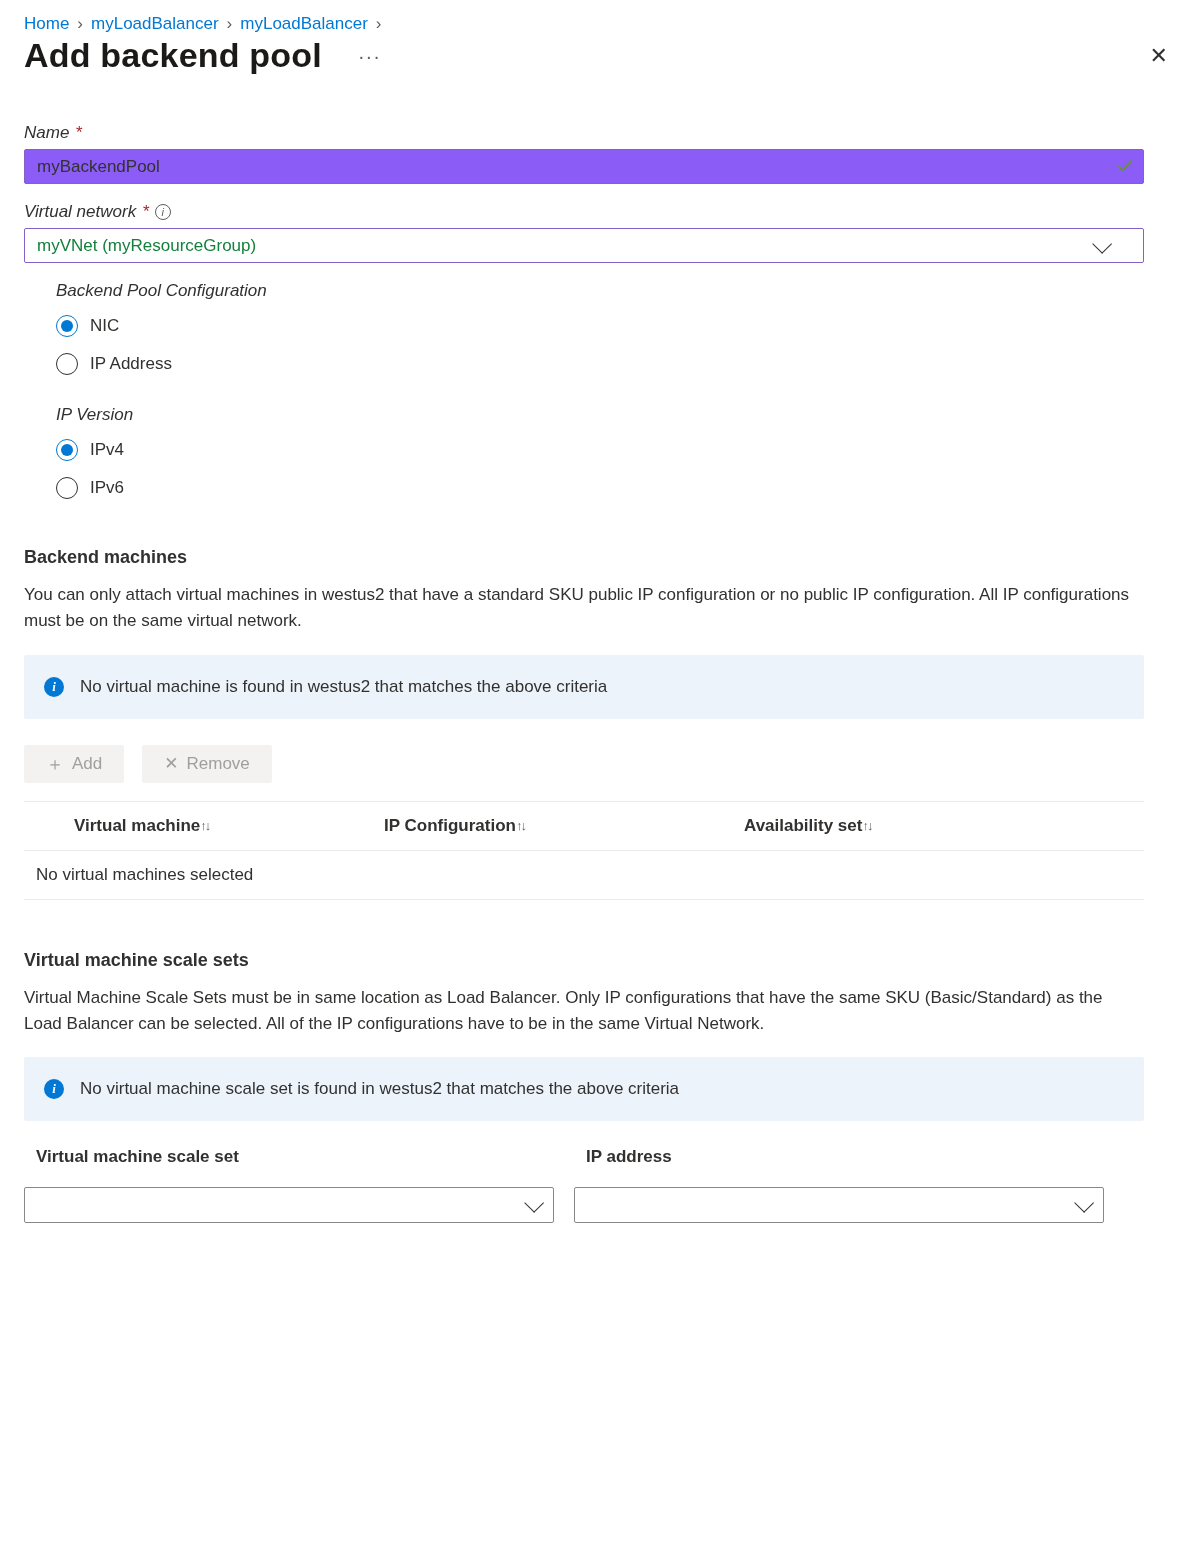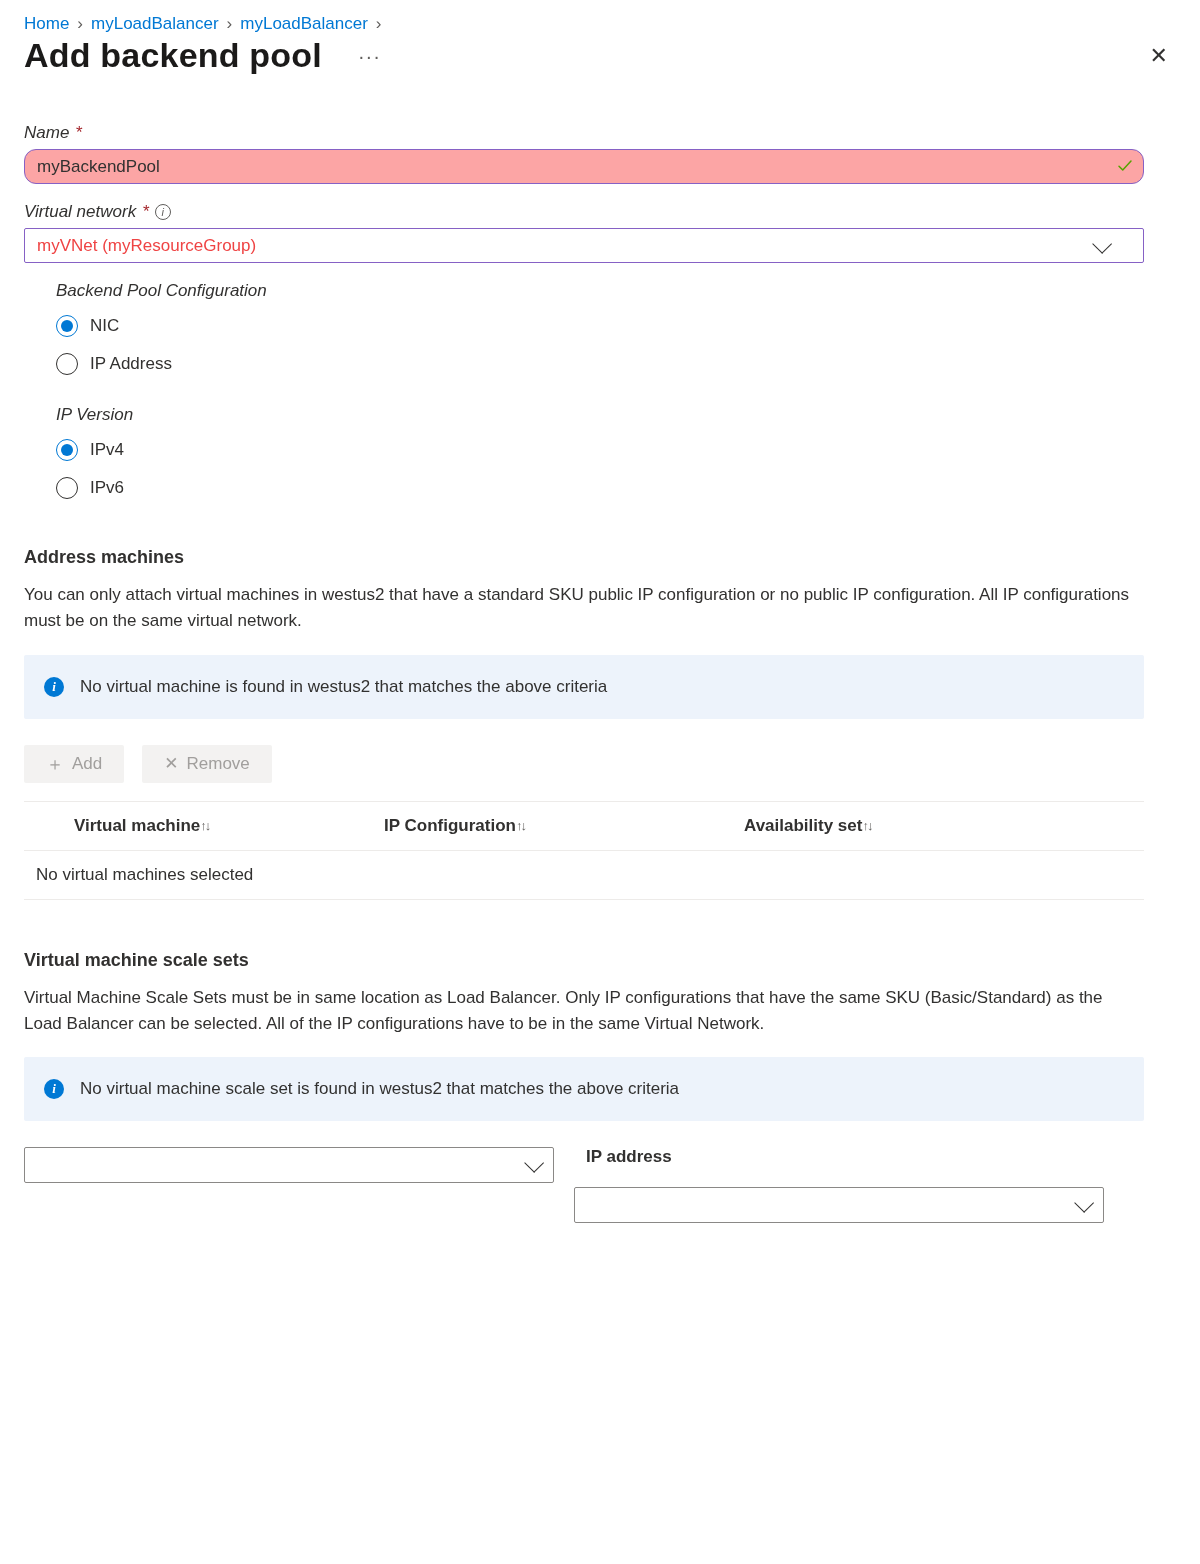--- a/index.html
+++ b/index.html
@@ -80,41 +80,41 @@
   .req { color: var(--required); }
   .info-icon {
     display:inline-flex; align-items:center; justify-content:center;
     width:16px; height:16px; border:1px solid #605e5c; border-radius:50%;
     font-size:11px; color:#605e5c; line-height:1;
   }
   .text-input {
     width:1120px;
     height:35px;
     border:1px solid var(--border-active);
-    border-radius:12px;
+    border-radius:2px;
     padding:0 36px 0 12px;
     font-size:17px;
     color:#323130;
-    background:#fca5a5;
+    background:#8b5cf6;
     position:relative;
   }
   .input-wrap { position:relative; width:1120px; }
   .input-check {
     position:absolute; right:10px; top:50%; transform:translateY(-50%);
     color: var(--check-green);
   }
   .select-input {
     width:1120px;
     height:35px;
     border:1px solid var(--border-active);
     border-radius:2px;
     background:#fff;
     padding:0 36px 0 12px;
     font-size:17px;
-    color:#ef4444;
+    color:#15803d;
     display:flex; align-items:center; justify-content:space-between;
     cursor:pointer;
   }
   .chevron-down {
     width:14px; height:14px;
     border-right:1.5px solid #323130;
     border-bottom:1.5px solid #323130;
     transform: rotate(45deg) translateY(-3px);
   }
 
@@ -307,21 +307,21 @@
     <div class="radio-opt">
       <span class="radio selected"></span>
       <span>IPv4</span>
     </div>
     <div class="radio-opt">
       <span class="radio"></span>
       <span>IPv6</span>
     </div>
   </div>
 
-  <div class="section-title">Address machines</div>
+  <div class="section-title">Backend machines</div>
   <div class="section-desc">You can only attach virtual machines in westus2 that have a standard SKU public IP configuration or no public IP configuration. All IP configurations must be on the same virtual network.</div>
 
   <div class="info-banner">
     <span class="info-circle">i</span>
     <span>No virtual machine is found in westus2 that matches the above criteria</span>
   </div>
 
   <div class="toolbar">
     <button class="tool-btn">
       <span class="plus">＋</span>
@@ -354,20 +354,21 @@
   <div class="section-title" style="margin-top:50px">Virtual machine scale sets</div>
   <div class="section-desc">Virtual Machine Scale Sets must be in same location as Load Balancer. Only IP configurations that have the same SKU (Basic/Standard) as the Load Balancer can be selected. All of the IP configurations have to be in the same Virtual Network.</div>
 
   <div class="info-banner">
     <span class="info-circle">i</span>
     <span>No virtual machine scale set is found in westus2 that matches the above criteria</span>
   </div>
 
   <div class="vmss-row">
     <div class="vmss-field">
+      <div class="vmss-label">Virtual machine scale set</div>
       <div class="vmss-select">
         <span class="chevron-down"></span>
       </div>
     </div>
     <div class="vmss-field">
       <div class="vmss-label">IP address</div>
       <div class="vmss-select">
         <span class="chevron-down"></span>
       </div>
     </div>

